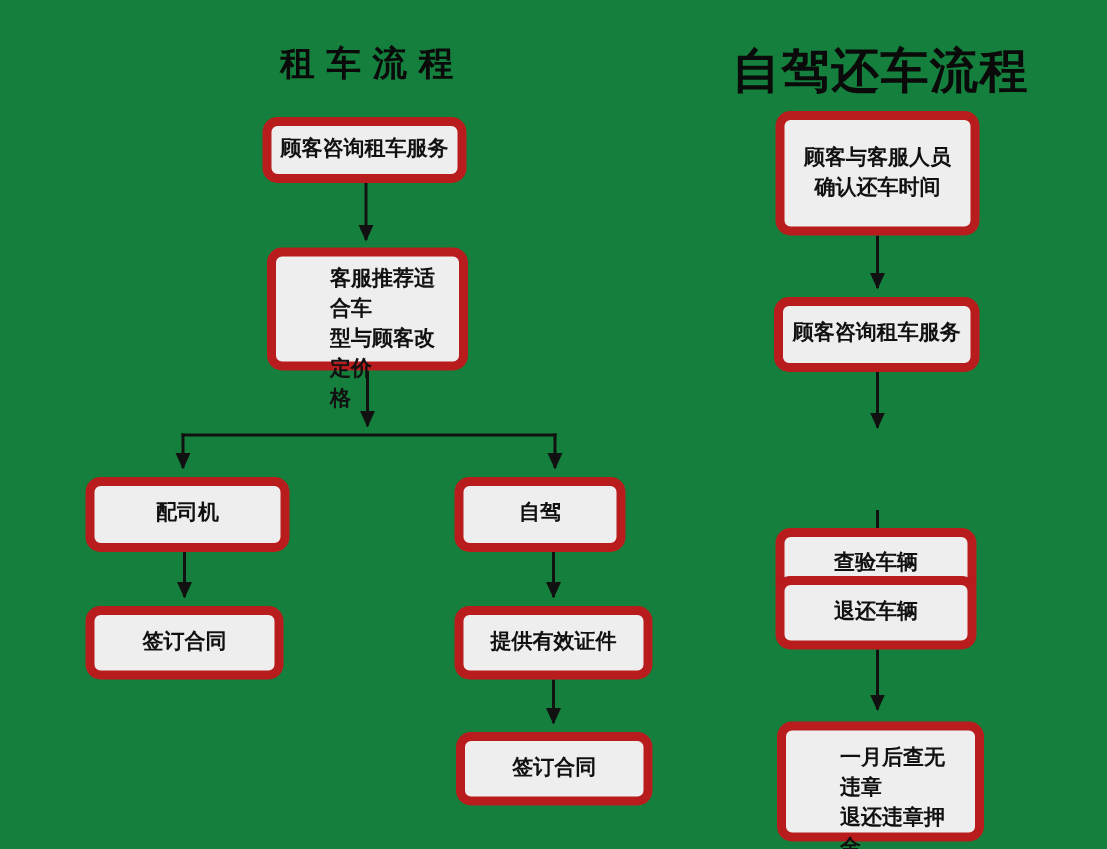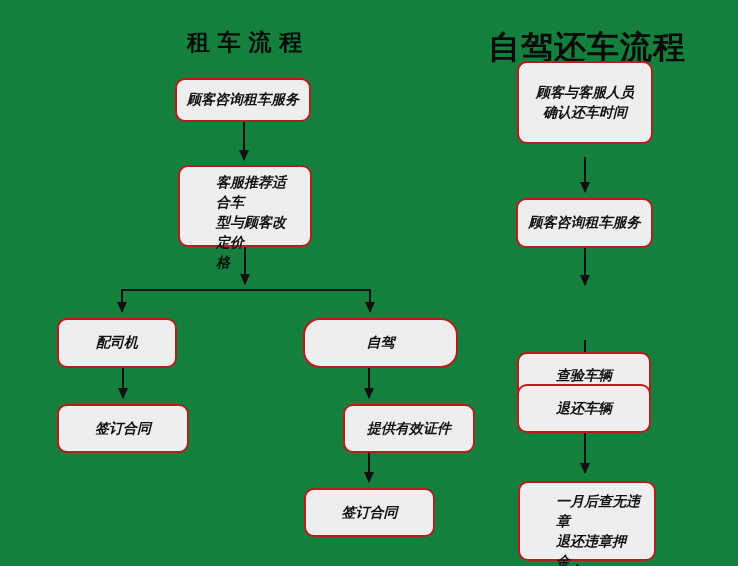--- a/index.html
+++ b/index.html
@@ -31,50 +31,49 @@
     color: #0a0a0a;
     white-space: nowrap;
   }
   .title-left  { left: 145px; top: 27px; width: 200px; }
   .title-right { left: 487px; top: 26px; width: 200px; font-size: 32px; }
 
   .node {
     position: absolute;
     box-sizing: border-box;
     background: #eeeeee;
-    border: 2px solid #b91c1c;
+    border: 6px solid #b91c1c;
     border-radius: 10px;
     display: flex;
     align-items: center;
     justify-content: center;
     text-align: center;
     font-size: 14px;
     font-weight: bold;
     line-height: 20px;
     white-space: pre-line;
-    font-style: italic;
   }
   .node.align-left {
     align-items: flex-start;
     justify-content: flex-start;
     text-align: left;
     padding-left: 36px;
   }
 
   
   .n-l1  { left: 175px; top: 78px;  width: 136px; height: 44px; }
   .n-l2  { left: 178px; top: 165px; width: 134px; height: 82px; padding: 6px 11px; }
-  .n-l3a { left: 57px;  top: 318px; width: 120px; height: 50px; }
-  .n-l3b { left: 303px; top: 318px; width: 155px; height: 50px; border-radius: 17px; }
+  .n-l3a { left: 57px;  top: 318px; width: 136px; height: 50px; }
+  .n-l3b { left: 303px; top: 318px; width: 114px; height: 50px; }
   .n-l4a { left: 57px;  top: 404px; width: 132px; height: 49px; }
-  .n-l4b { left: 303px; top: 404px; width: 132px; height: 49px; margin-left: 40px; }
+  .n-l4b { left: 303px; top: 404px; width: 132px; height: 49px; }
   .n-l5b { left: 304px; top: 488px; width: 131px; height: 49px; }
 
   
-  .n-r1 { left: 517px; top: 61px;  width: 136px; height: 83px; }
+  .n-r1 { left: 517px; top: 74px;  width: 136px; height: 83px; }
   .n-r2 { left: 516px; top: 198px; width: 137px; height: 50px; }
   .n-r3 { left: 517px; top: 304px; width: 134px; height: 48px; margin-top: 48px; }
   .n-r4 { left: 517px; top: 384px; width: 134px; height: 49px; }
   .n-r5 { left: 518px; top: 481px; width: 138px; height: 80px; padding: 9px 13px; }
 </style>
 </head>
 <body>
 
 <div class="canvas">
 

